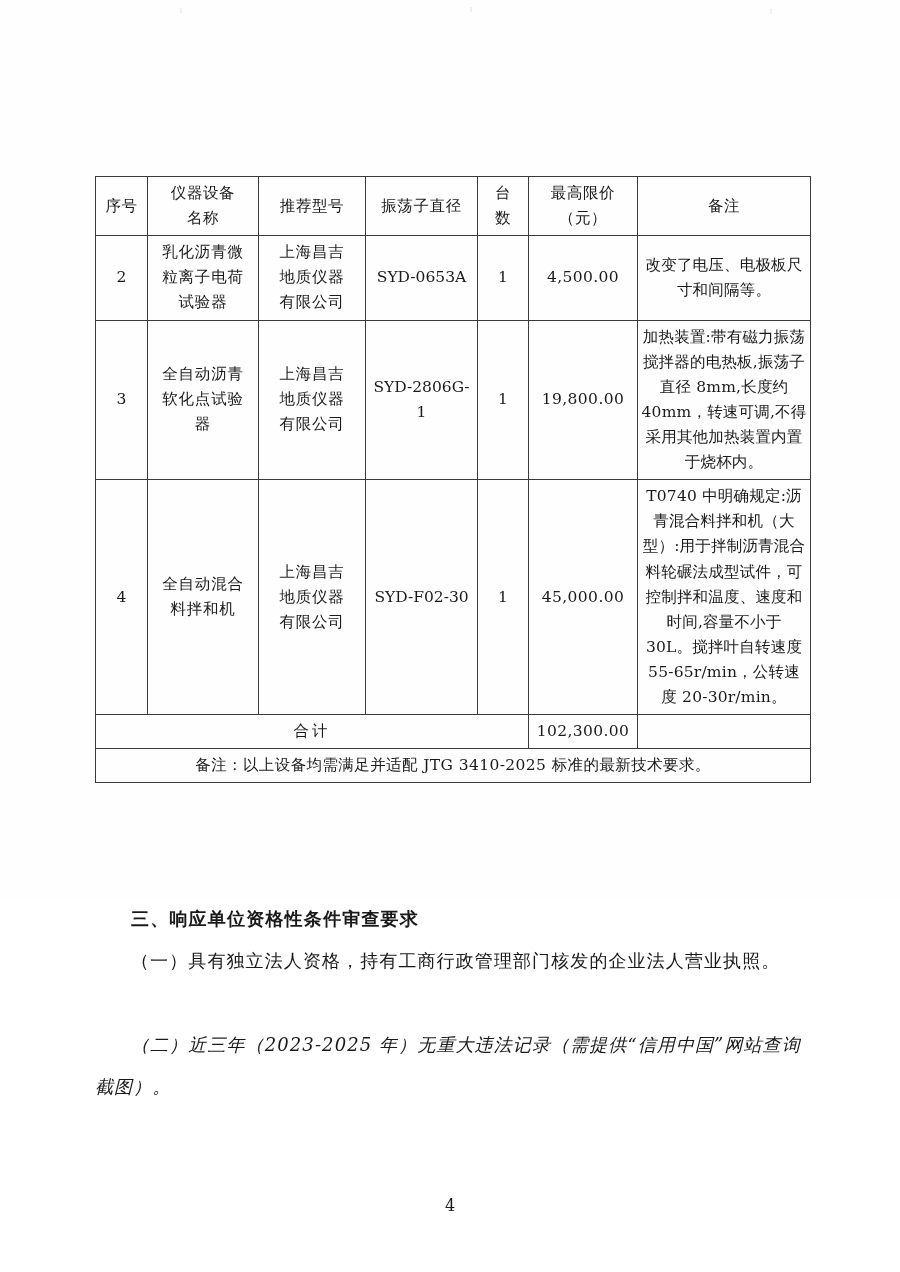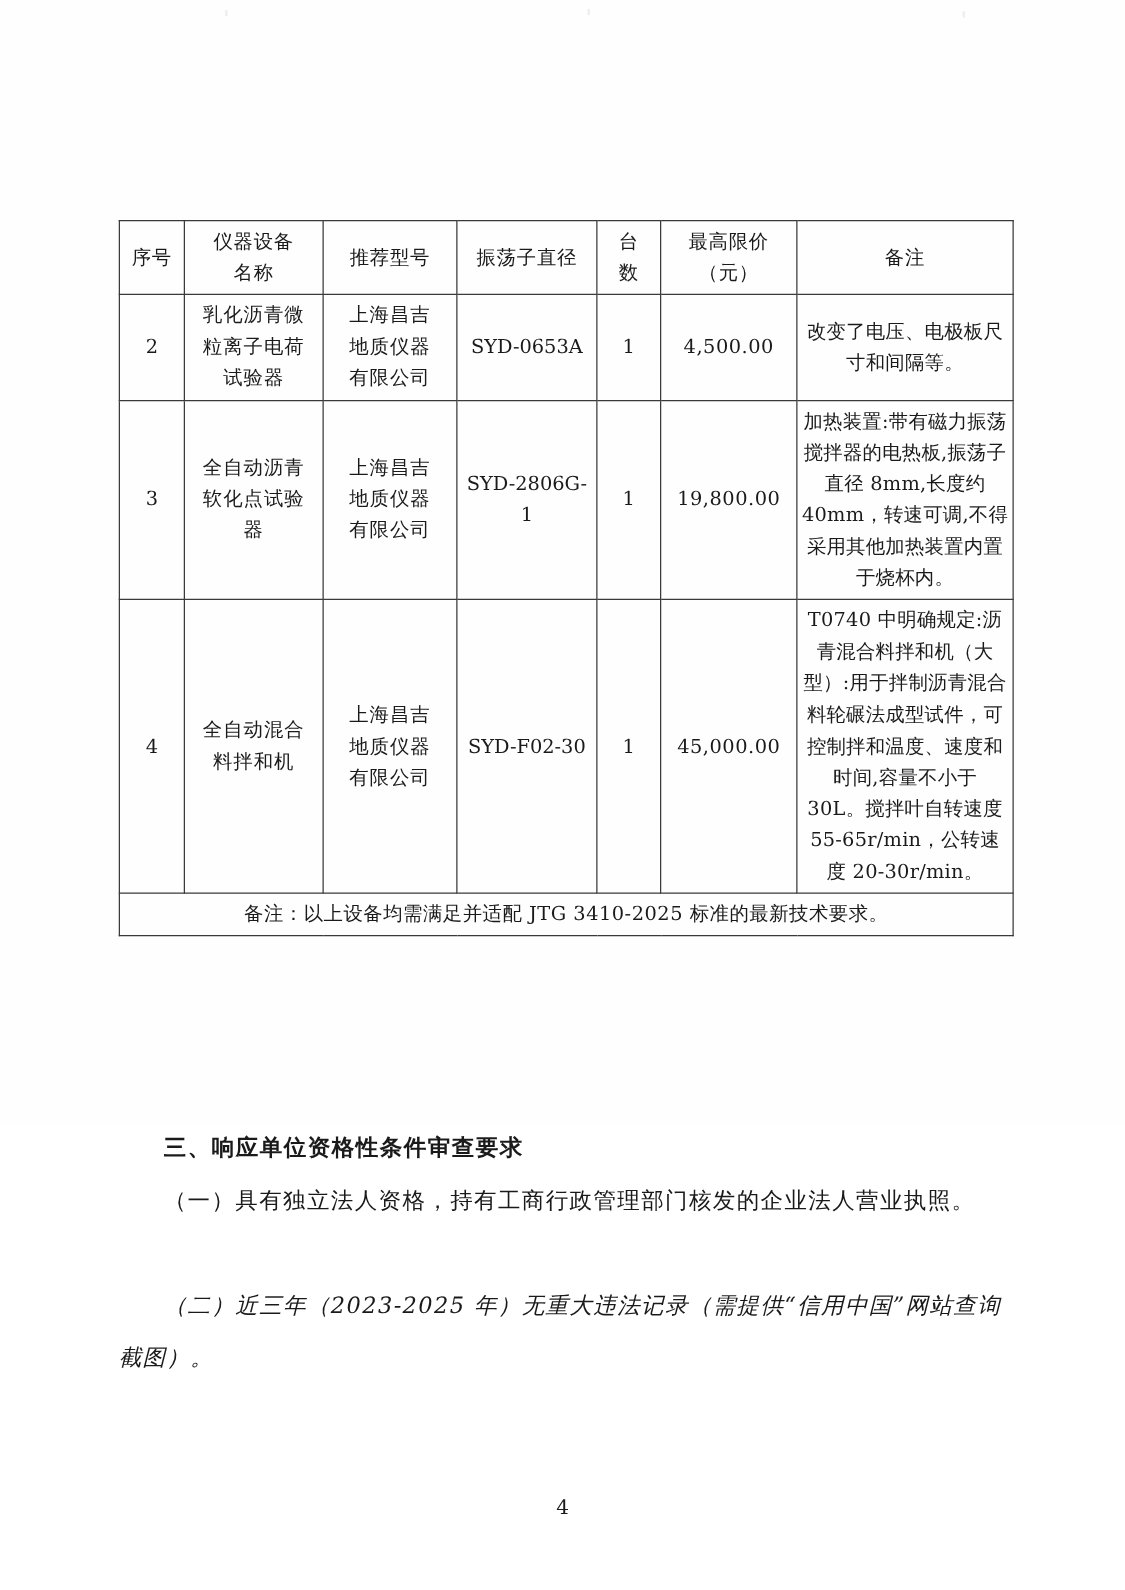--- a/index.html
+++ b/index.html
@@ -208,20 +208,25 @@
           <span>上海昌吉</span><br>
           <span>地质仪器</span><br>
           <span>有限公司</span>
         </td>
         <td class="model-cell">SYD-F02-30</td>
         <td class="qty">1</td>
         <td class="price">45,000.00</td>
         <td class="remark cjk">T0740 中明确规定:沥青混合料拌和机（大型）:用于拌制沥青混合料轮碾法成型试件，可控制拌和温度、速度和时间,容量不小于 30L。搅拌叶自转速度 55-65r/min，公转速度 20-30r/min。</td>
       </tr>
 
+      <tr>
+        <td class="total-label cjk" colspan="5">合计</td>
+        <td class="price">102,300.00</td>
+        <td></td>
+      </tr>
 
       <tr>
         <td class="foot-cell cjk" colspan="7">备注：以上设备均需满足并适配 JTG 3410-2025 标准的最新技术要求。</td>
       </tr>
     </tbody>
   </table>
 
   <div class="body-text h-sec">三、响应单位资格性条件审查要求</div>
   <div class="body-text p1">（一）具有独立法人资格，持有工商行政管理部门核发的企业法人营业执照。</div>
   <div class="body-text p2">（二）近三年（2023-2025 年）无重大违法记录（需提供“信用中国”网站查询截图）。</div>

